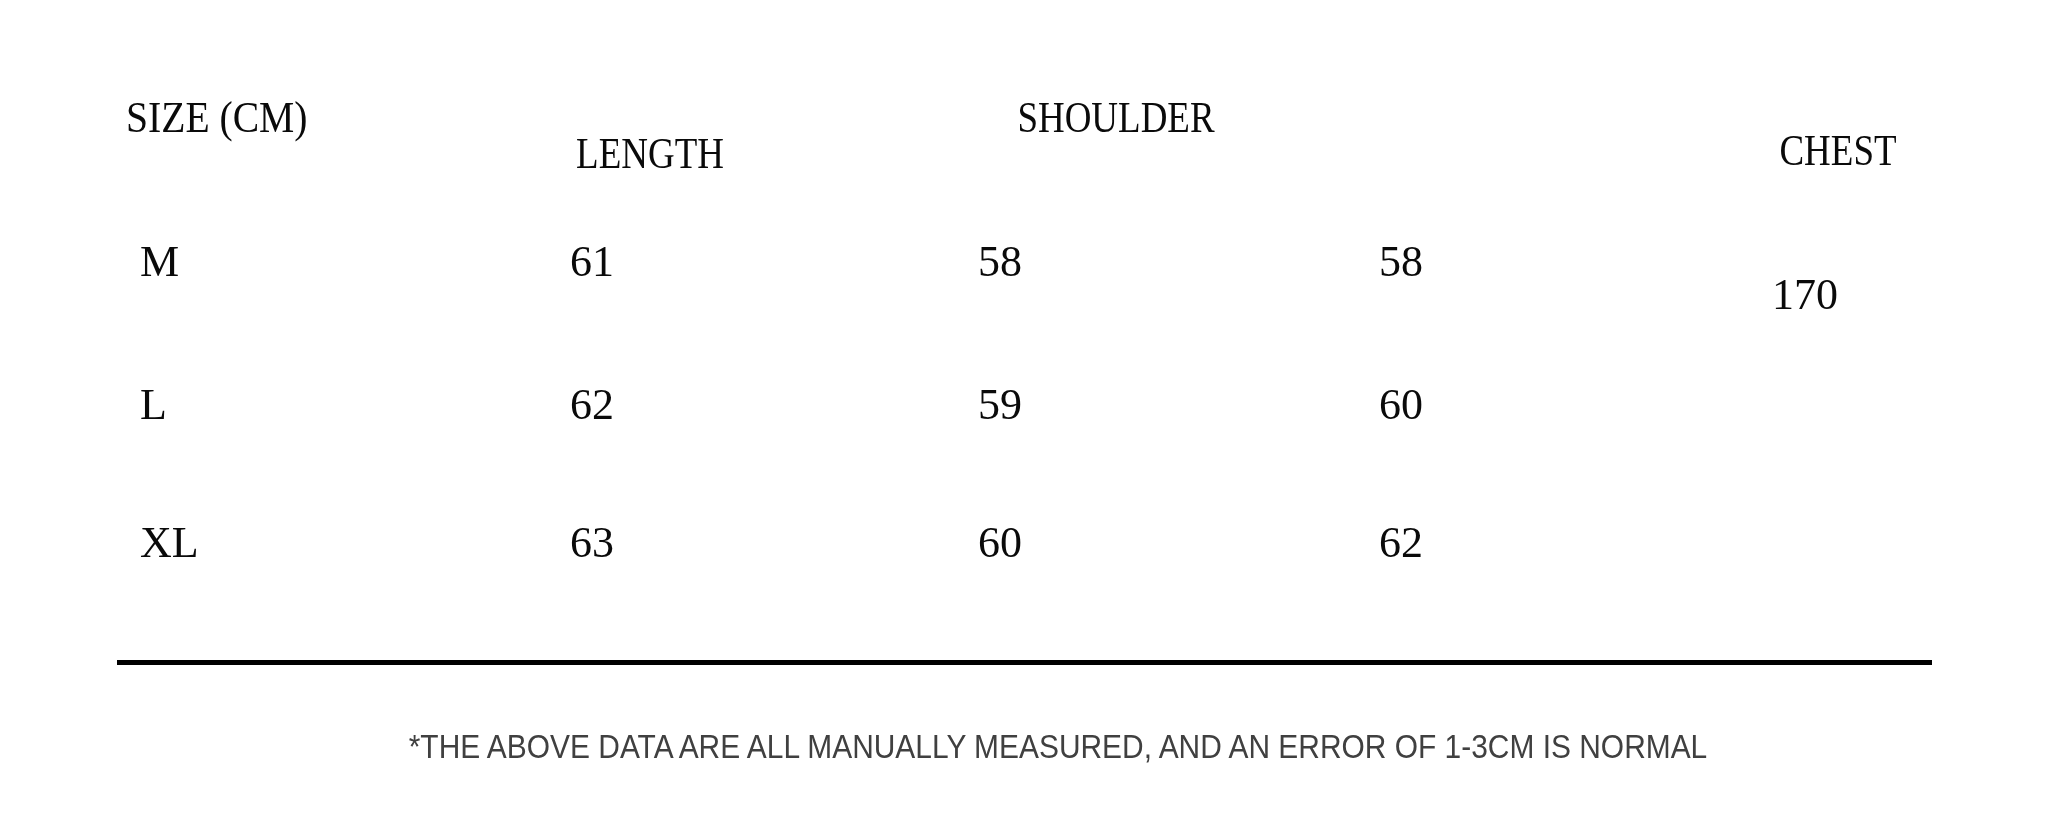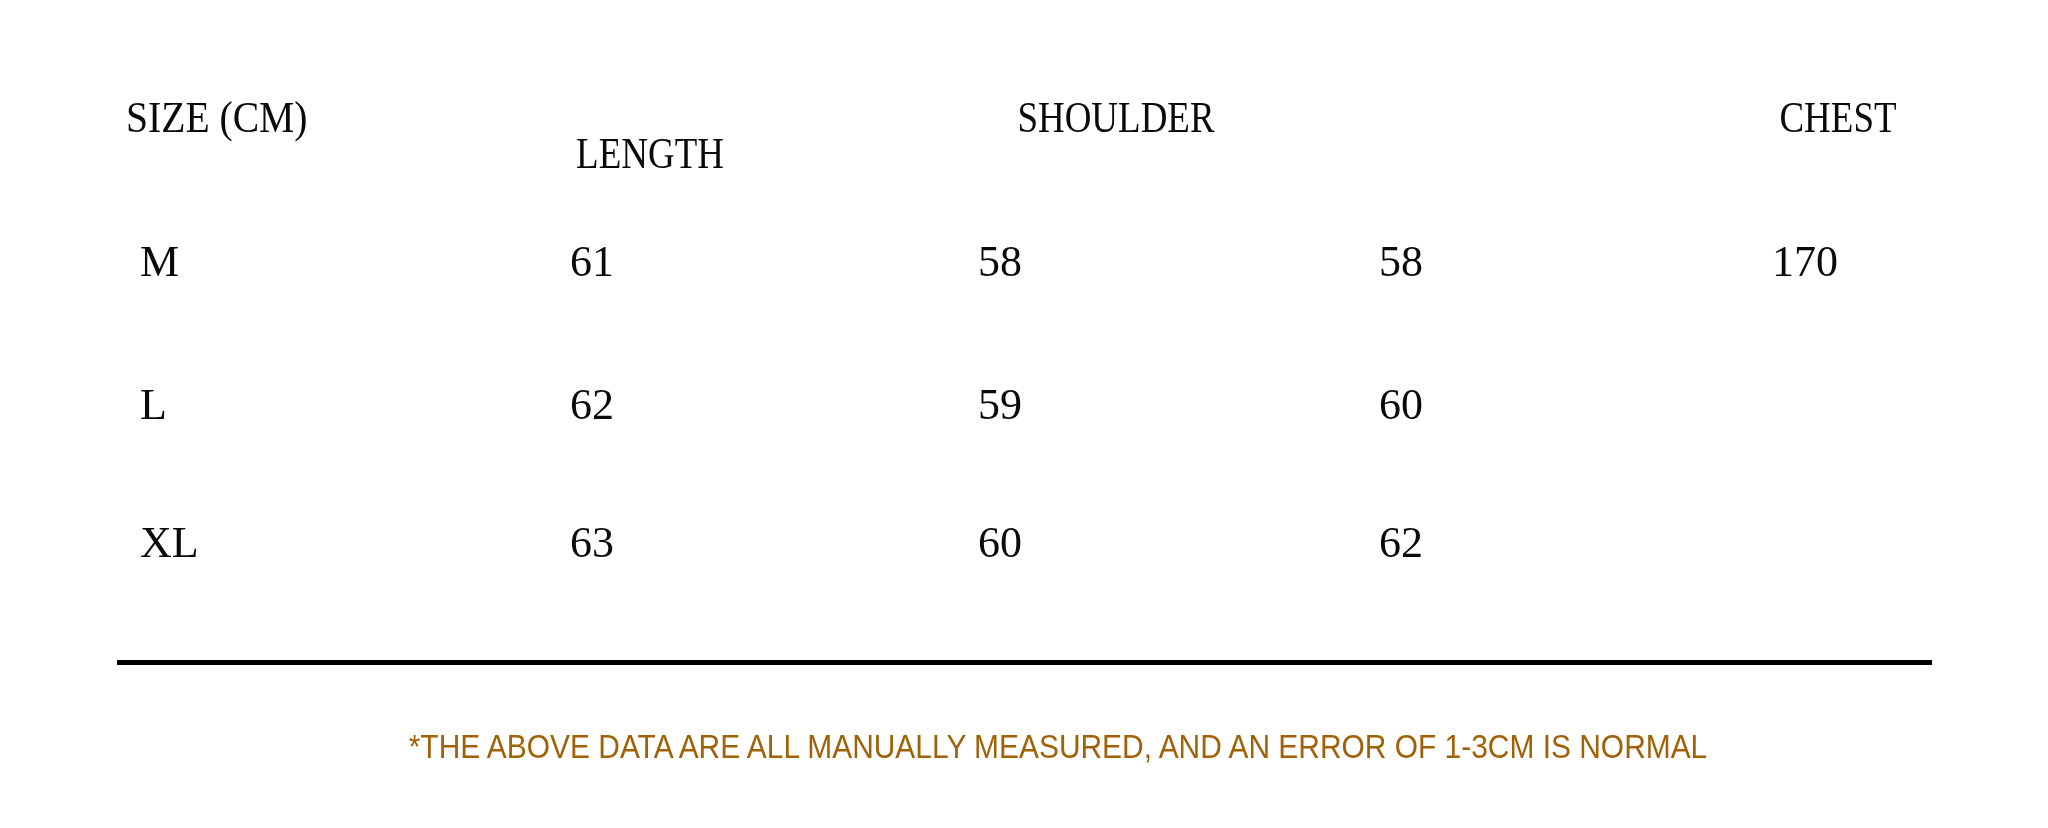--- a/index.html
+++ b/index.html
@@ -49,21 +49,21 @@
   .ry-h  { top: 118px; }
   .ry-m  { top: 262px; }
   .ry-l  { top: 405px; }
   .ry-xl { top: 543px; text-align: right; }
 
   
   .c1 { left: 140px; }
   .c2 { left: 592px; }
   .c3 { left: 1000px; }
   .c4 { left: 1401px; }
-  .c5 { left: 1805px; }
+  .c5 { left: 1805px; margin-top: 33px; }
 
   
   .hdr.c1 { left: 126px; }
   .hdr.c2 { left: 650px; margin-top: 36px; }
   .hdr.c3 { left: 1116px; }
   .hdr.c4 { left: 1460px; }
   .hdr.c5 { left: 1838px; }
 
   #divider {
     position: absolute;
@@ -74,21 +74,21 @@
     background: #000000;
   }
   #footnote {
     position: absolute;
     left: 1058px;
     top: 746px;
     transform: translate(-50%, -50%);
     font-size: 34px;
     line-height: 1;
     white-space: nowrap;
-    color: #a16207;
+    color: #404040;
   }
 </style>
 </head>
 <body>
 
 <div id="stage">
 
   <div class="cell hdr ry-h c1">
     <span class="cond">SIZE (CM)</span>
   </div>

